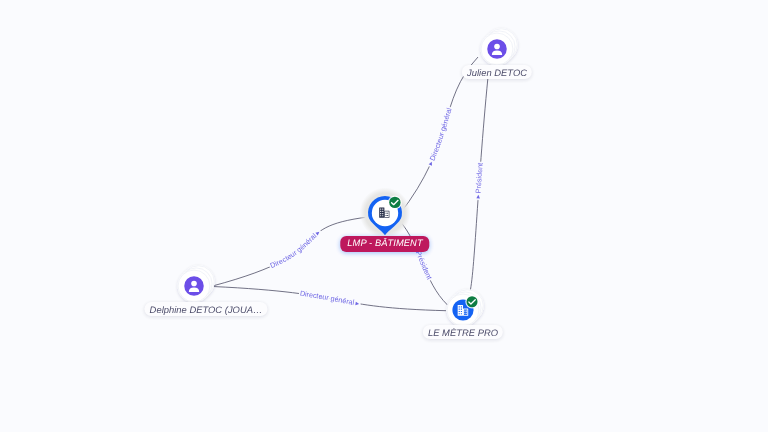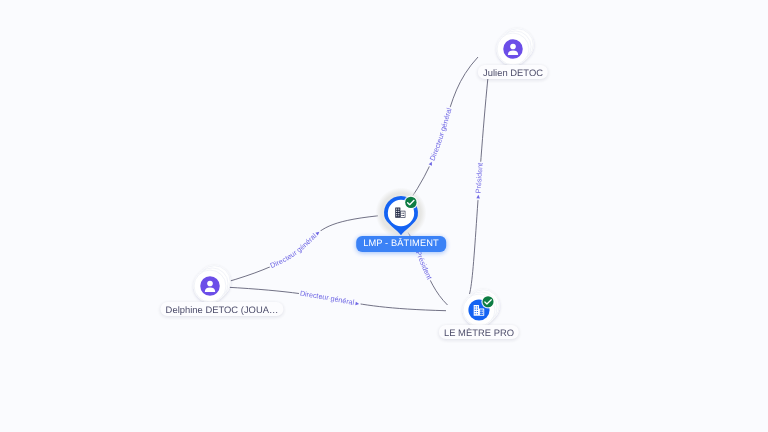--- a/index.html
+++ b/index.html
@@ -1,25 +1,25 @@
 <!DOCTYPE html>
 <html><head>
 <meta charset="utf-8">
 <style>
   html,body{margin:0;padding:0;}
   body{width:768px;height:432px;background:#fafbfe;font-family:"Liberation Sans",sans-serif;overflow:hidden;position:relative;
     -webkit-font-smoothing:antialiased;text-rendering:geometricPrecision;}
   #stage{position:absolute;left:0;top:0;width:768px;height:432px;background:#fafbfe;}
   svg.layer{position:absolute;left:0;top:0;width:768px;height:432px;overflow:visible;}
-  #node-layer{position:absolute;left:16px;top:0;width:696px;height:432px;}
+  #node-layer{position:absolute;left:0;top:0;width:696px;height:432px;font-style:italic;}
   .node{position:absolute;transform:translate(-50%,-50%);}
   .nodelabel{position:absolute;transform:translate(-50%,0);white-space:nowrap;will-change:transform;opacity:0.999;
     font-size:9.4px;color:#4c4c6a;padding:2.6px 5.2px;border-radius:9px;background:#fcfcfe;
     box-shadow:0 1px 4px rgba(40,40,80,.13);letter-spacing:0.02px;line-height:9.2px;}
-  .nodelabel.sel{background:#3b82f6;color:#ffffff;font-weight:400;border-radius:6px;
+  .nodelabel.sel{background:#be185d;color:#ffffff;font-weight:400;border-radius:6px;
     box-shadow:0 1px 5px rgba(20,99,243,.40);font-size:9.3px;letter-spacing:.1px;
     padding:3.2px 7px;line-height:9.8px;}
 </style>
 </head>
 <body>
 
 <div id="stage">
   <svg class="layer" id="edge-layer" viewBox="0 0 768 432">
       <g>
         <path d="M 399 215 C 456.6 141.1 437.2 101.1 478 57" fill="none" stroke="#59596f" stroke-width="0.85" id="p0"></path>

